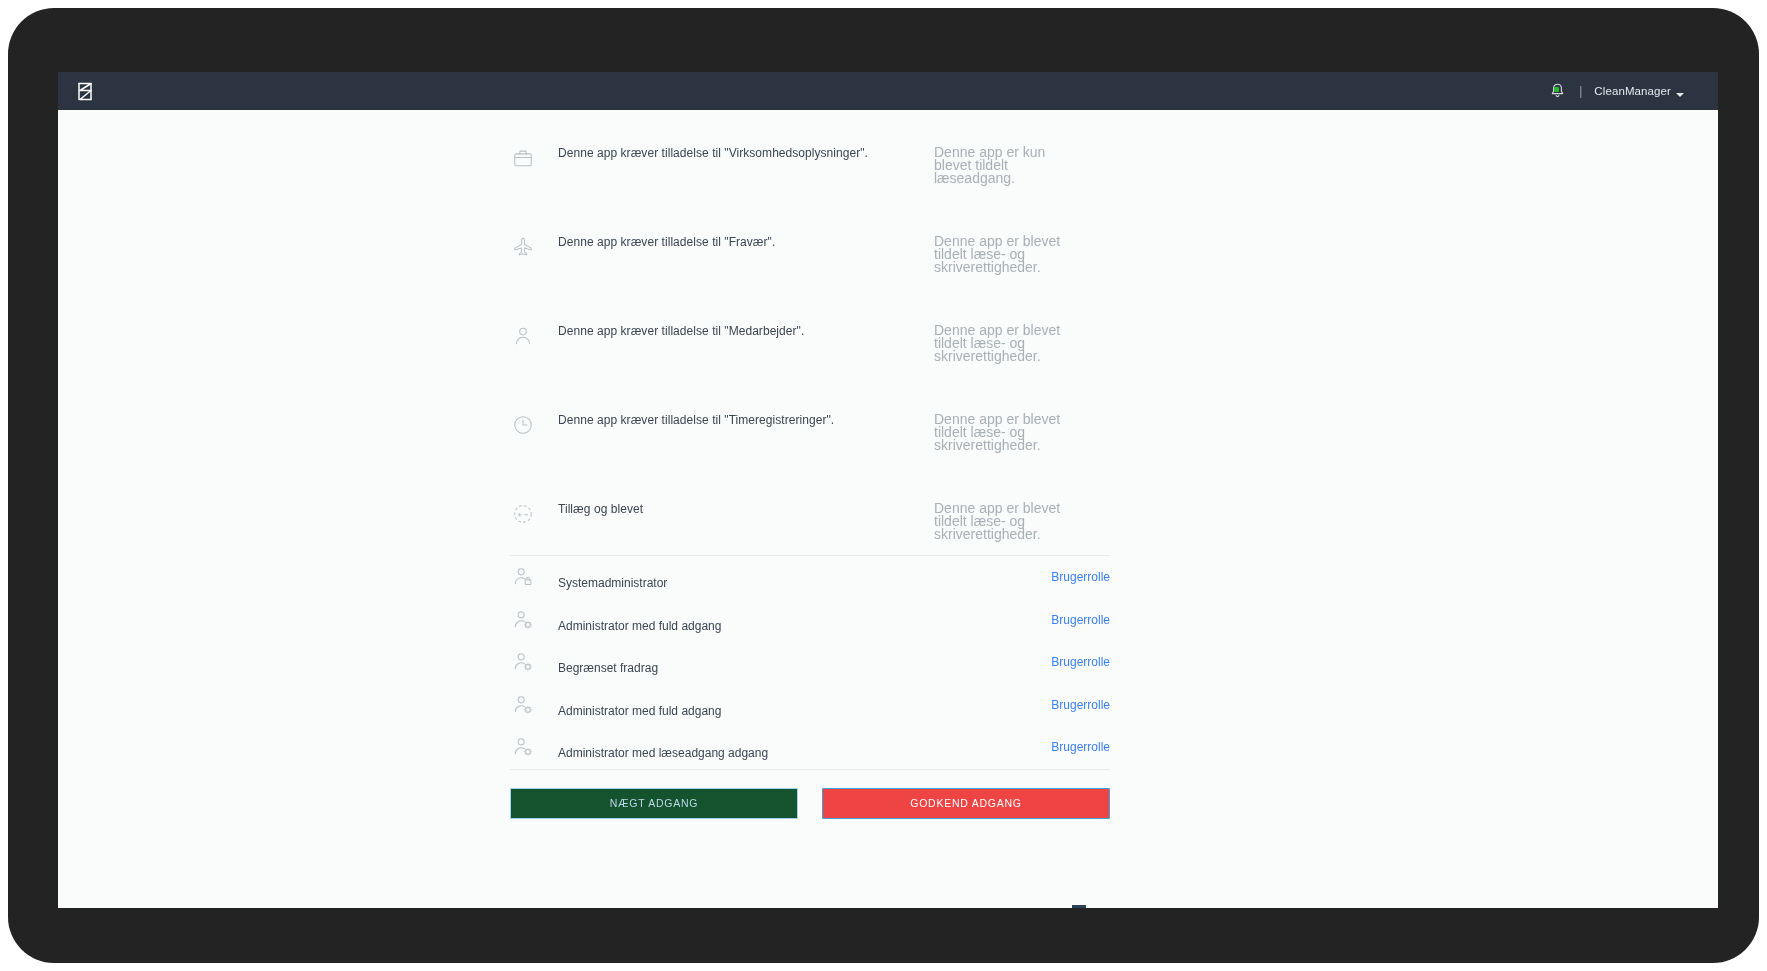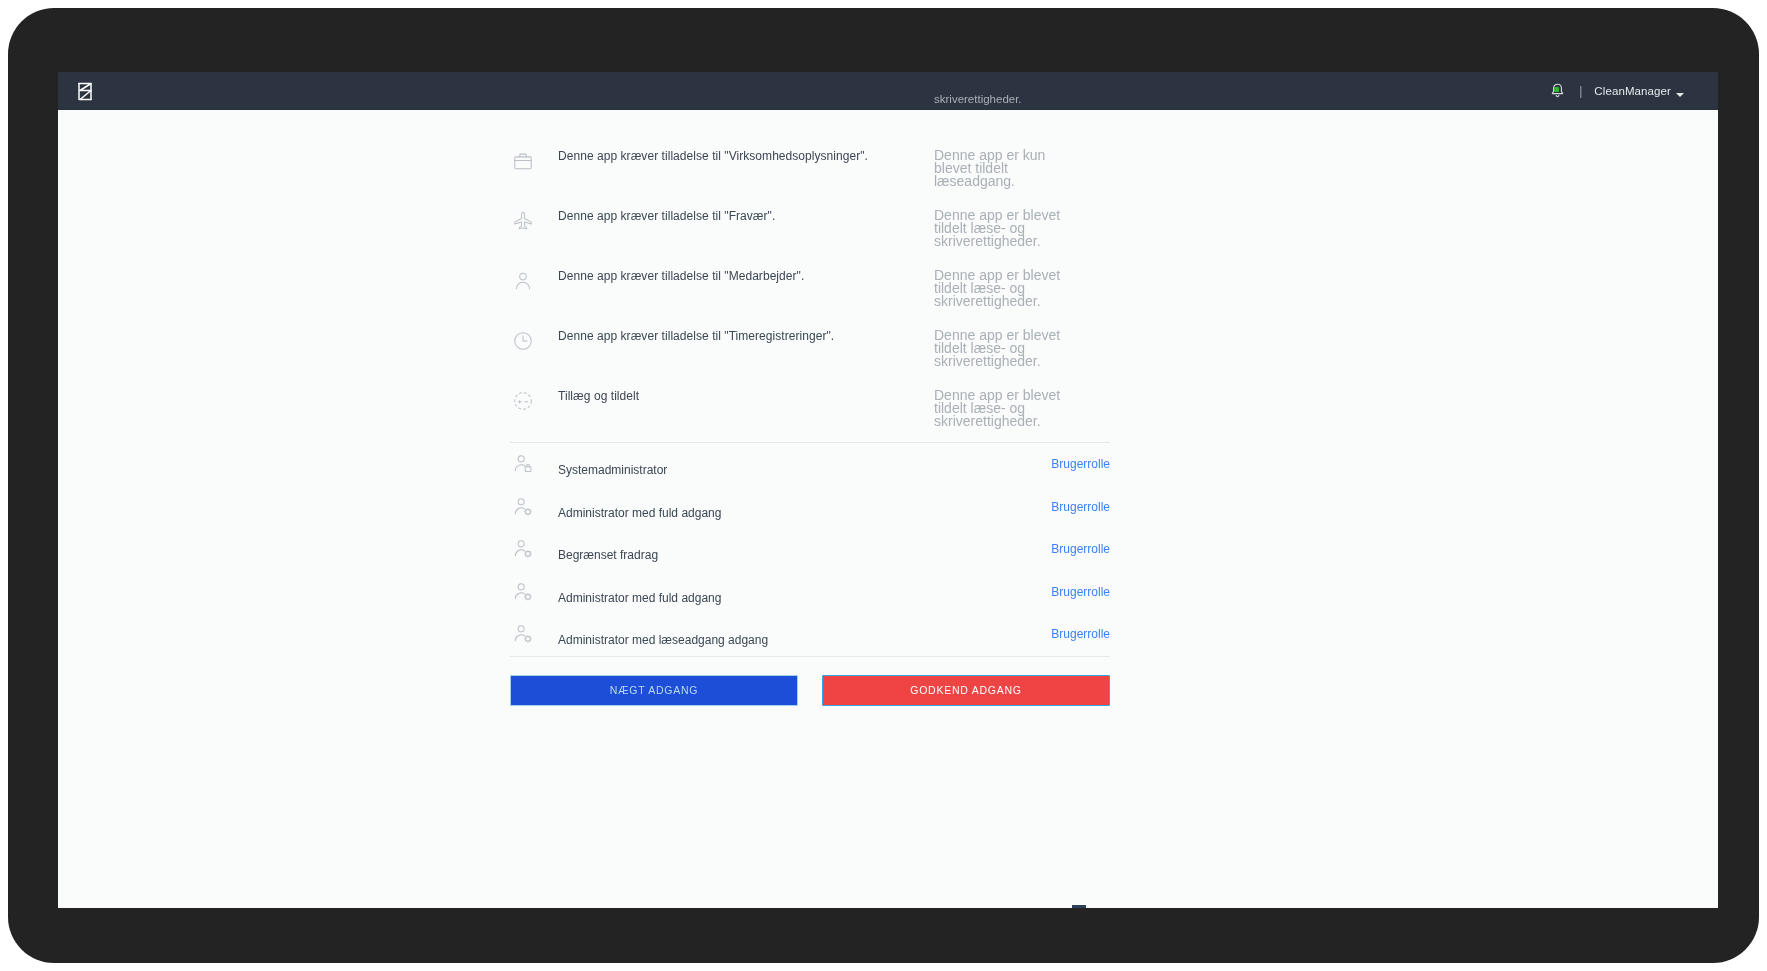--- a/index.html
+++ b/index.html
@@ -136,20 +136,21 @@
     width: 130px;
     color: #a9b0b6;
     font-size: 11.5px;
     line-height: 18.5px;
   }
 
   .perm-row {
     position: relative;
     min-height: 60px;
     padding: 8px 0 16px 0;
+    margin-top: 29px;
   }
 
   .perm-icon {
     position: absolute;
     left: 0;
     top: 6px;
     width: 26px;
     height: 26px;
     display: flex;
     align-items: center;
@@ -227,21 +228,21 @@
     font-size: 10.5px;
     letter-spacing: .75px;
     display: flex;
     align-items: center;
     justify-content: center;
     cursor: pointer;
     border-radius: 1px;
     font-family: "Liberation Sans", sans-serif;
   }
   .btn-deny {
-    background: #1d4ed8;
+    background: #14532d;
     border: 1px solid #9fd3ee;
     color: #bcd9e9;
   }
   .btn-approve {
     background: #ef4444;
     border: 1px solid #34a8dd;
     color: #ffffff;
   }
 
   
@@ -287,23 +288,20 @@
           <span>CleanManager</span>
           <span class="caret"></span>
         </div>
 
       </div>
     </div>
 
     <div class="content">
       <div class="panel">
 
-        <div class="clipped-row">
-          <div class="desc">skriverettigheder.</div>
-        </div>
 
         <div id="permission-list">
             <div class="perm-row">
               <div class="perm-icon">
                 <svg width="22" height="22" viewBox="0 0 24 24">
                   <rect x="3" y="7.5" width="18" height="13" rx="1.2" stroke="#b9c0c6" stroke-width="1.1" fill="none" stroke-linecap="round" stroke-linejoin="round"></rect>
                   <path d="M8.5 7.5 V5.5 a1 1 0 0 1 1 -1 h5 a1 1 0 0 1 1 1 V7.5" stroke="#b9c0c6" stroke-width="1.1" fill="none" stroke-linecap="round" stroke-linejoin="round"></path>
                   <path d="M3 11.5 H21" stroke="#b9c0c6" stroke-width="1.1" fill="none" stroke-linecap="round" stroke-linejoin="round"></path>
                 </svg>
               </div>
@@ -339,21 +337,21 @@
               <div class="perm-title">Denne app kræver tilladelse til "Timeregistreringer".</div>
               <div class="perm-desc">Denne app er blevet tildelt læse- og skriverettigheder.</div>
             </div>
             <div class="perm-row">
               <div class="perm-icon">
                 <svg width="22" height="22" viewBox="0 0 24 24">
                   <circle cx="12" cy="12" r="9" stroke="#b9c0c6" stroke-width="1.1" fill="none" stroke-dasharray="3 2.4"></circle>
                   <path d="M8.4 11.4 V14.2 M7 12.8 H9.8 M14 12.8 H17" stroke="#b9c0c6" stroke-width="1.1" fill="none" stroke-linecap="round" stroke-linejoin="round"></path>
                 </svg>
               </div>
-              <div class="perm-title">Tillæg og tildelt</div>
+              <div class="perm-title">Tillæg og blevet</div>
               <div class="perm-desc">Denne app er blevet tildelt læse- og skriverettigheder.</div>
             </div>
           </div>
 
         <hr class="hr">
 
         <div class="role-list" id="role-list">
             <div class="role-row">
               <div class="role-icon">
                 <svg width="22" height="22" viewBox="0 0 24 24">

